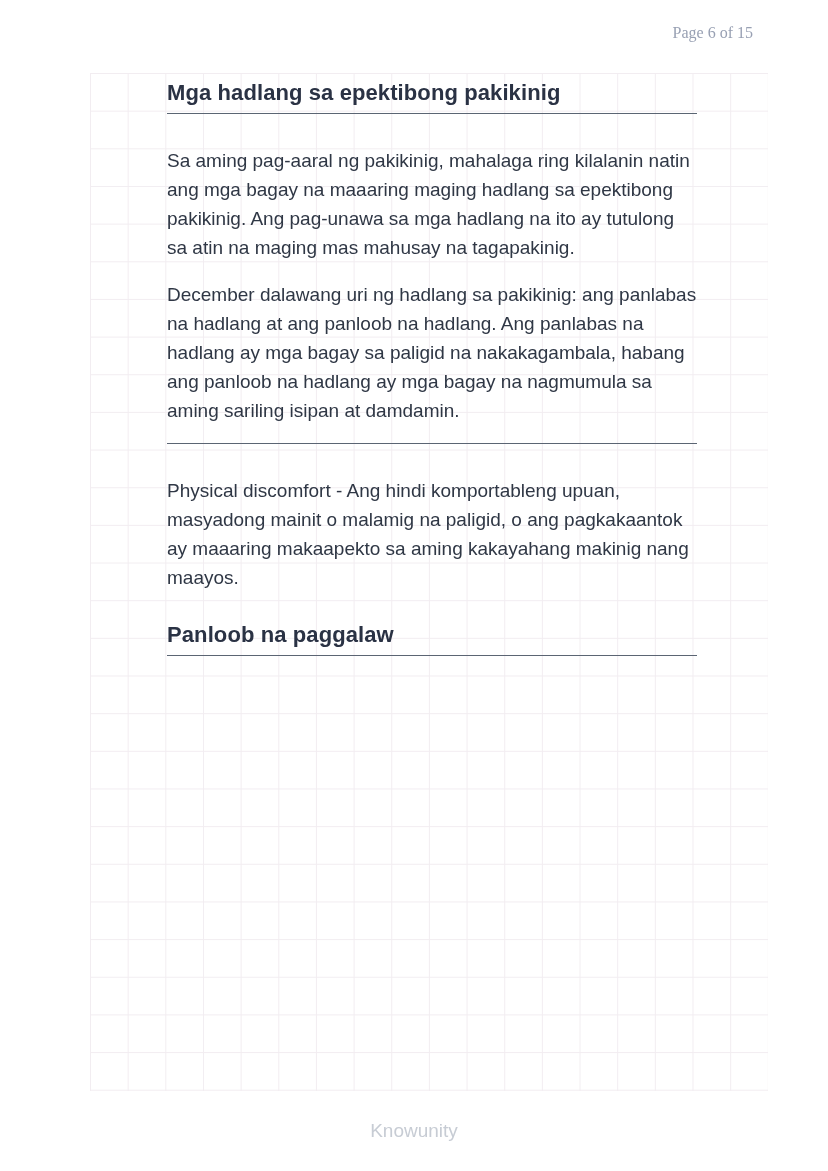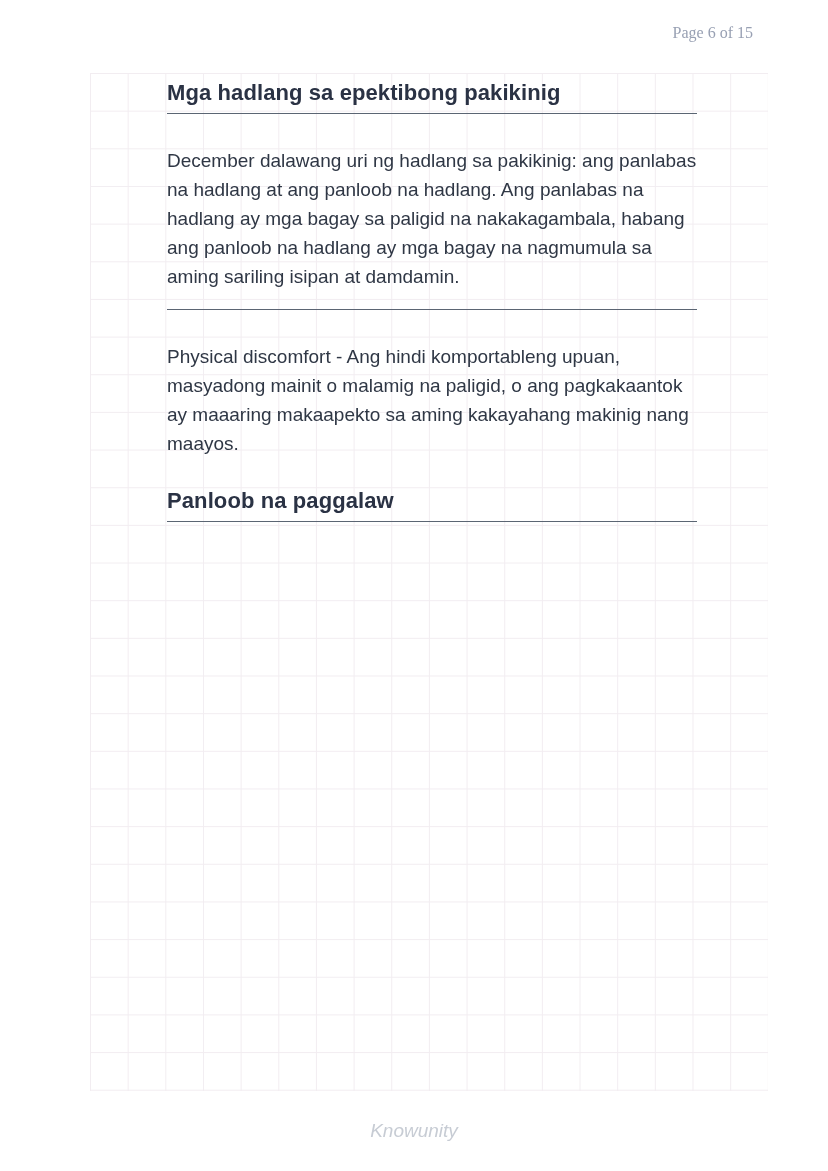--- a/index.html
+++ b/index.html
@@ -66,33 +66,33 @@
   }
   .footer-brand {
     position: absolute;
     top: 1120px;
     left: 0;
     width: 828px;
     text-align: center;
     font-size: 19px;
     line-height: 22px;
     color: var(--footer-brand);
-    font-style: italic;
   }
 </style>
 </head>
 <body>
 
 <div class="page-indicator">Page 6 of 15</div>
 
 <div class="sheet">
 
   <div class="section">
     <h2 class="section-heading">Mga hadlang sa epektibong pakikinig</h2>
     <div class="heading-rule"></div>
+    <p class="paragraph">Sa aming pag-aaral ng pakikinig, mahalaga ring kilalanin natin ang mga bagay na maaaring maging hadlang sa epektibong pakikinig. Ang pag-unawa sa mga hadlang na ito ay tutulong sa atin na maging mas mahusay na tagapakinig.</p>
     <p class="paragraph">December dalawang uri ng hadlang sa pakikinig: ang panlabas na hadlang at ang panloob na hadlang. Ang panlabas na hadlang ay mga bagay sa paligid na nakakagambala, habang ang panloob na hadlang ay mga bagay na nagmumula sa aming sariling isipan at damdamin.</p>
   </div>
 
   <div class="section">
     <div class="heading-rule"></div>
     <p class="paragraph">Physical discomfort - Ang hindi komportableng upuan, masyadong mainit o malamig na paligid, o ang pagkakaantok ay maaaring makaapekto sa aming kakayahang makinig nang maayos.</p>
   </div>
 
   <div class="section">
     <h2 class="section-heading">Panloob na paggalaw</h2>

